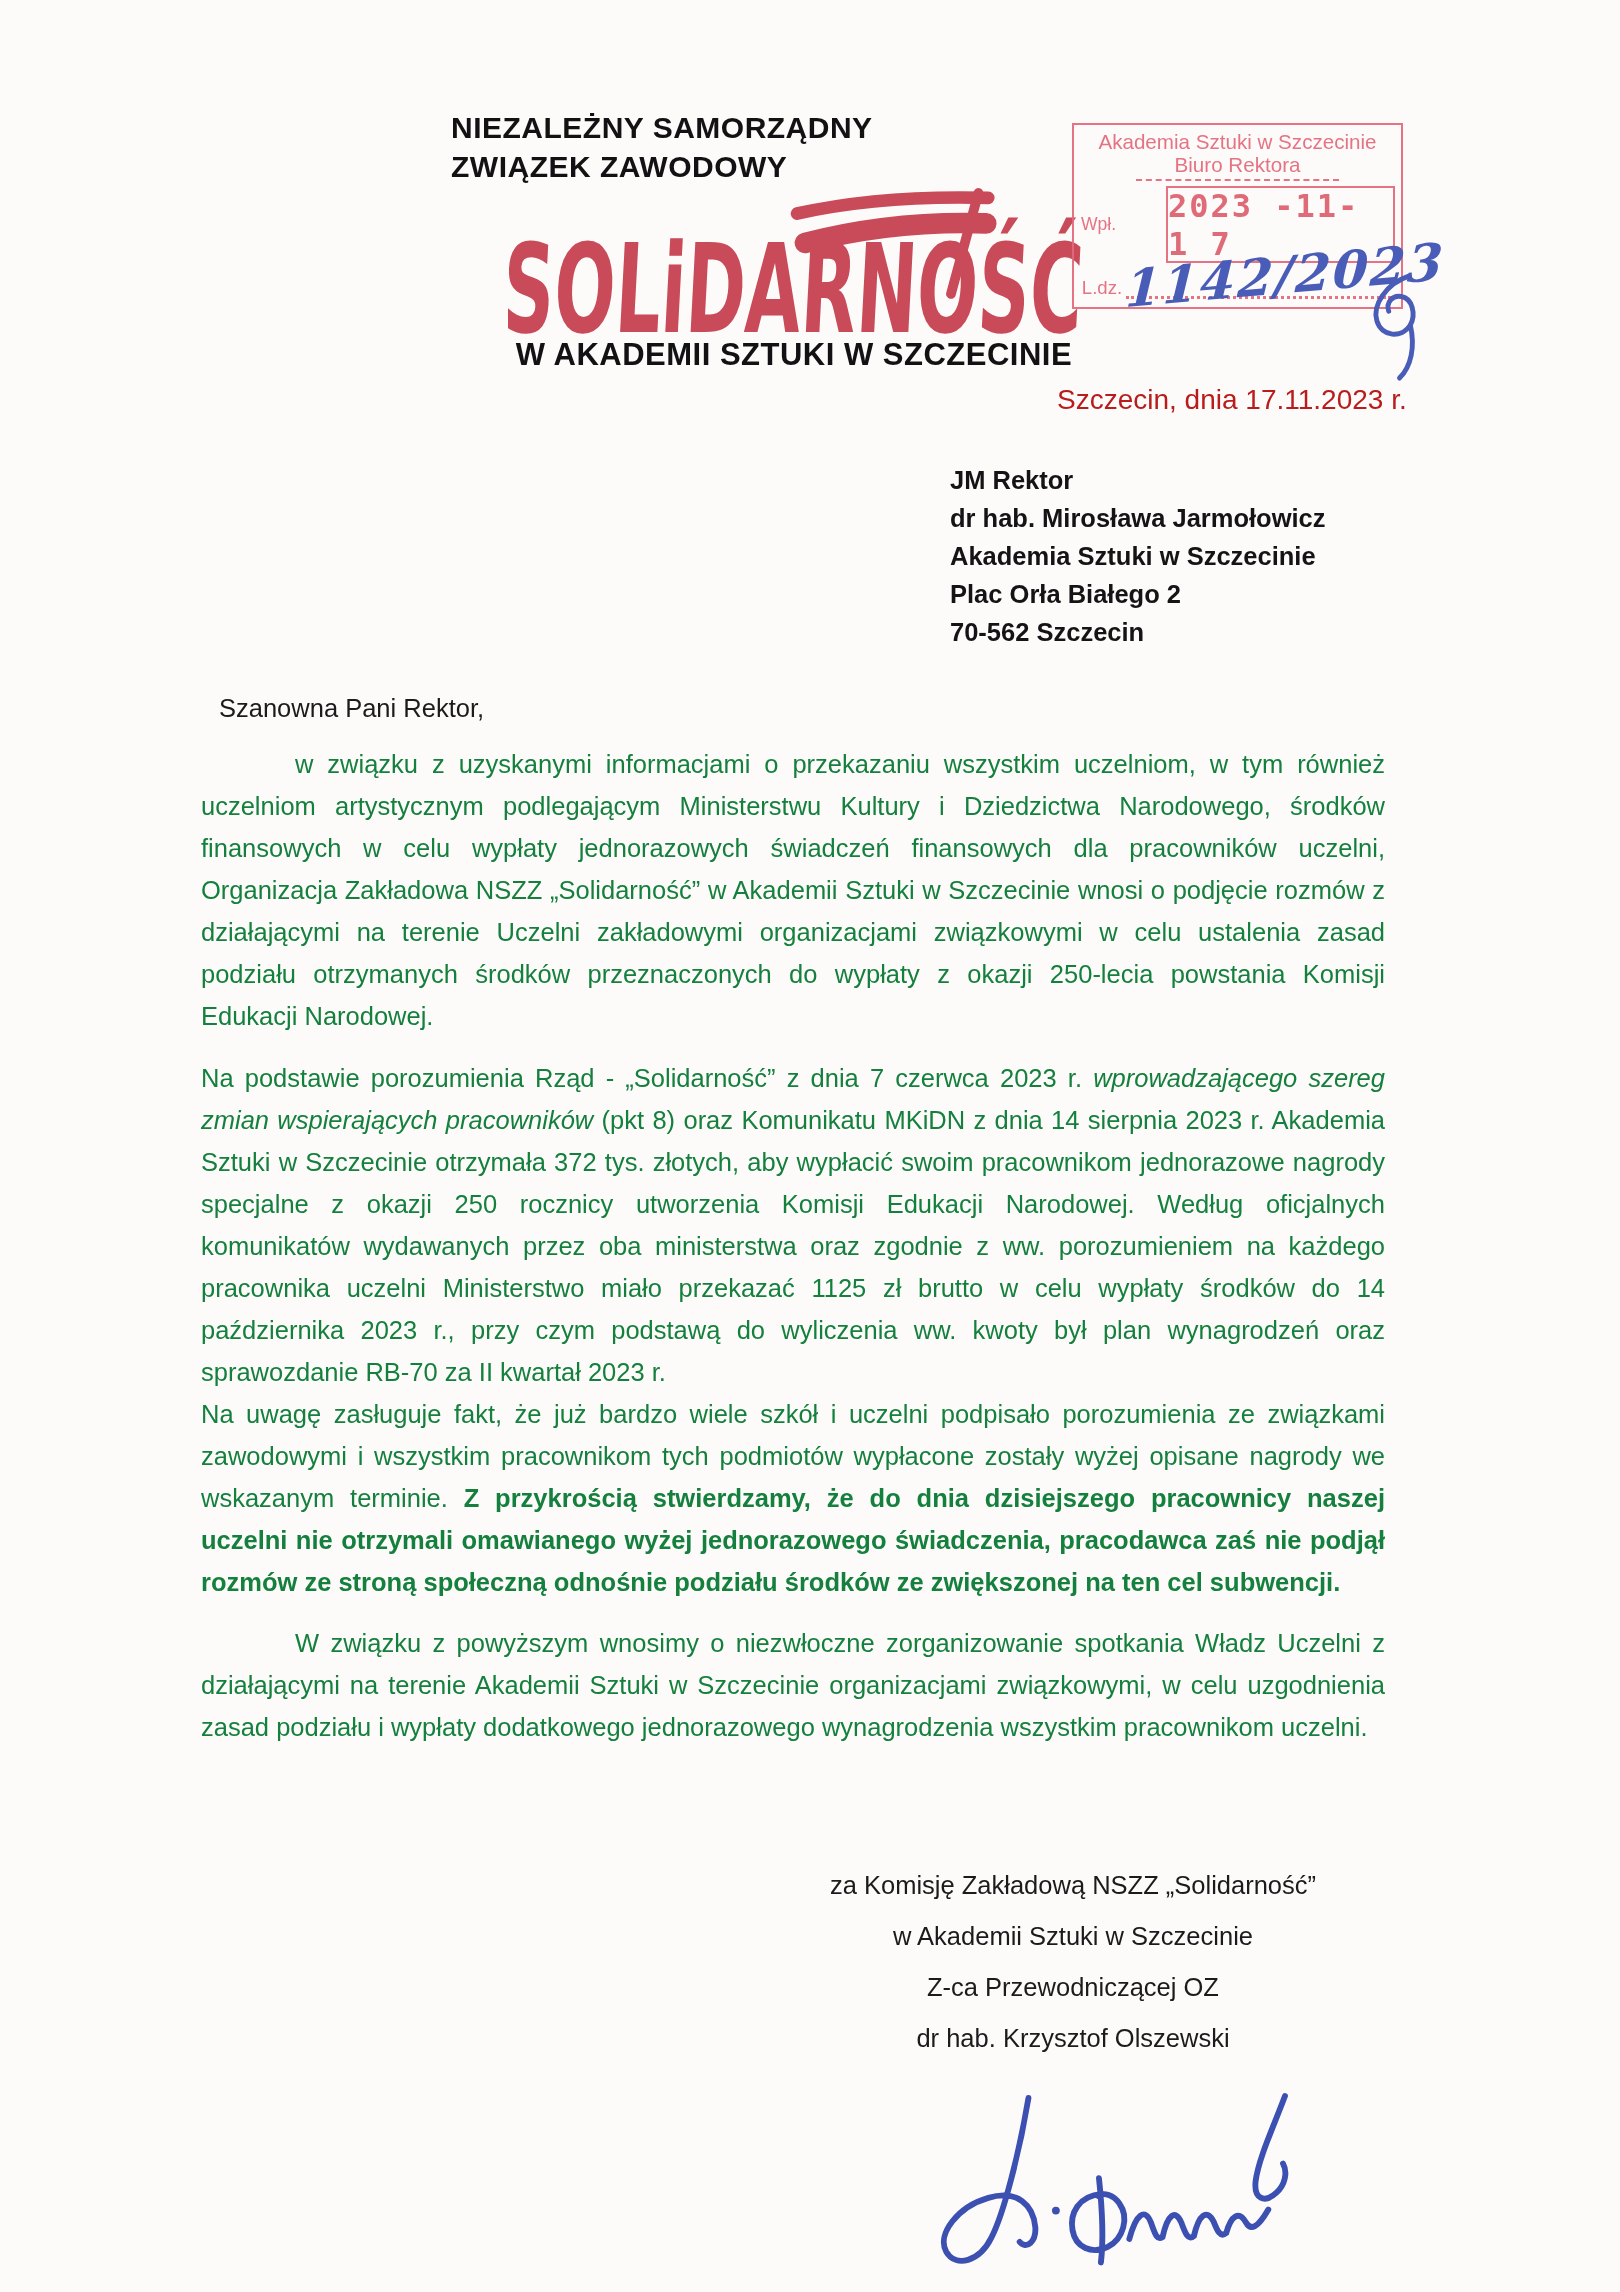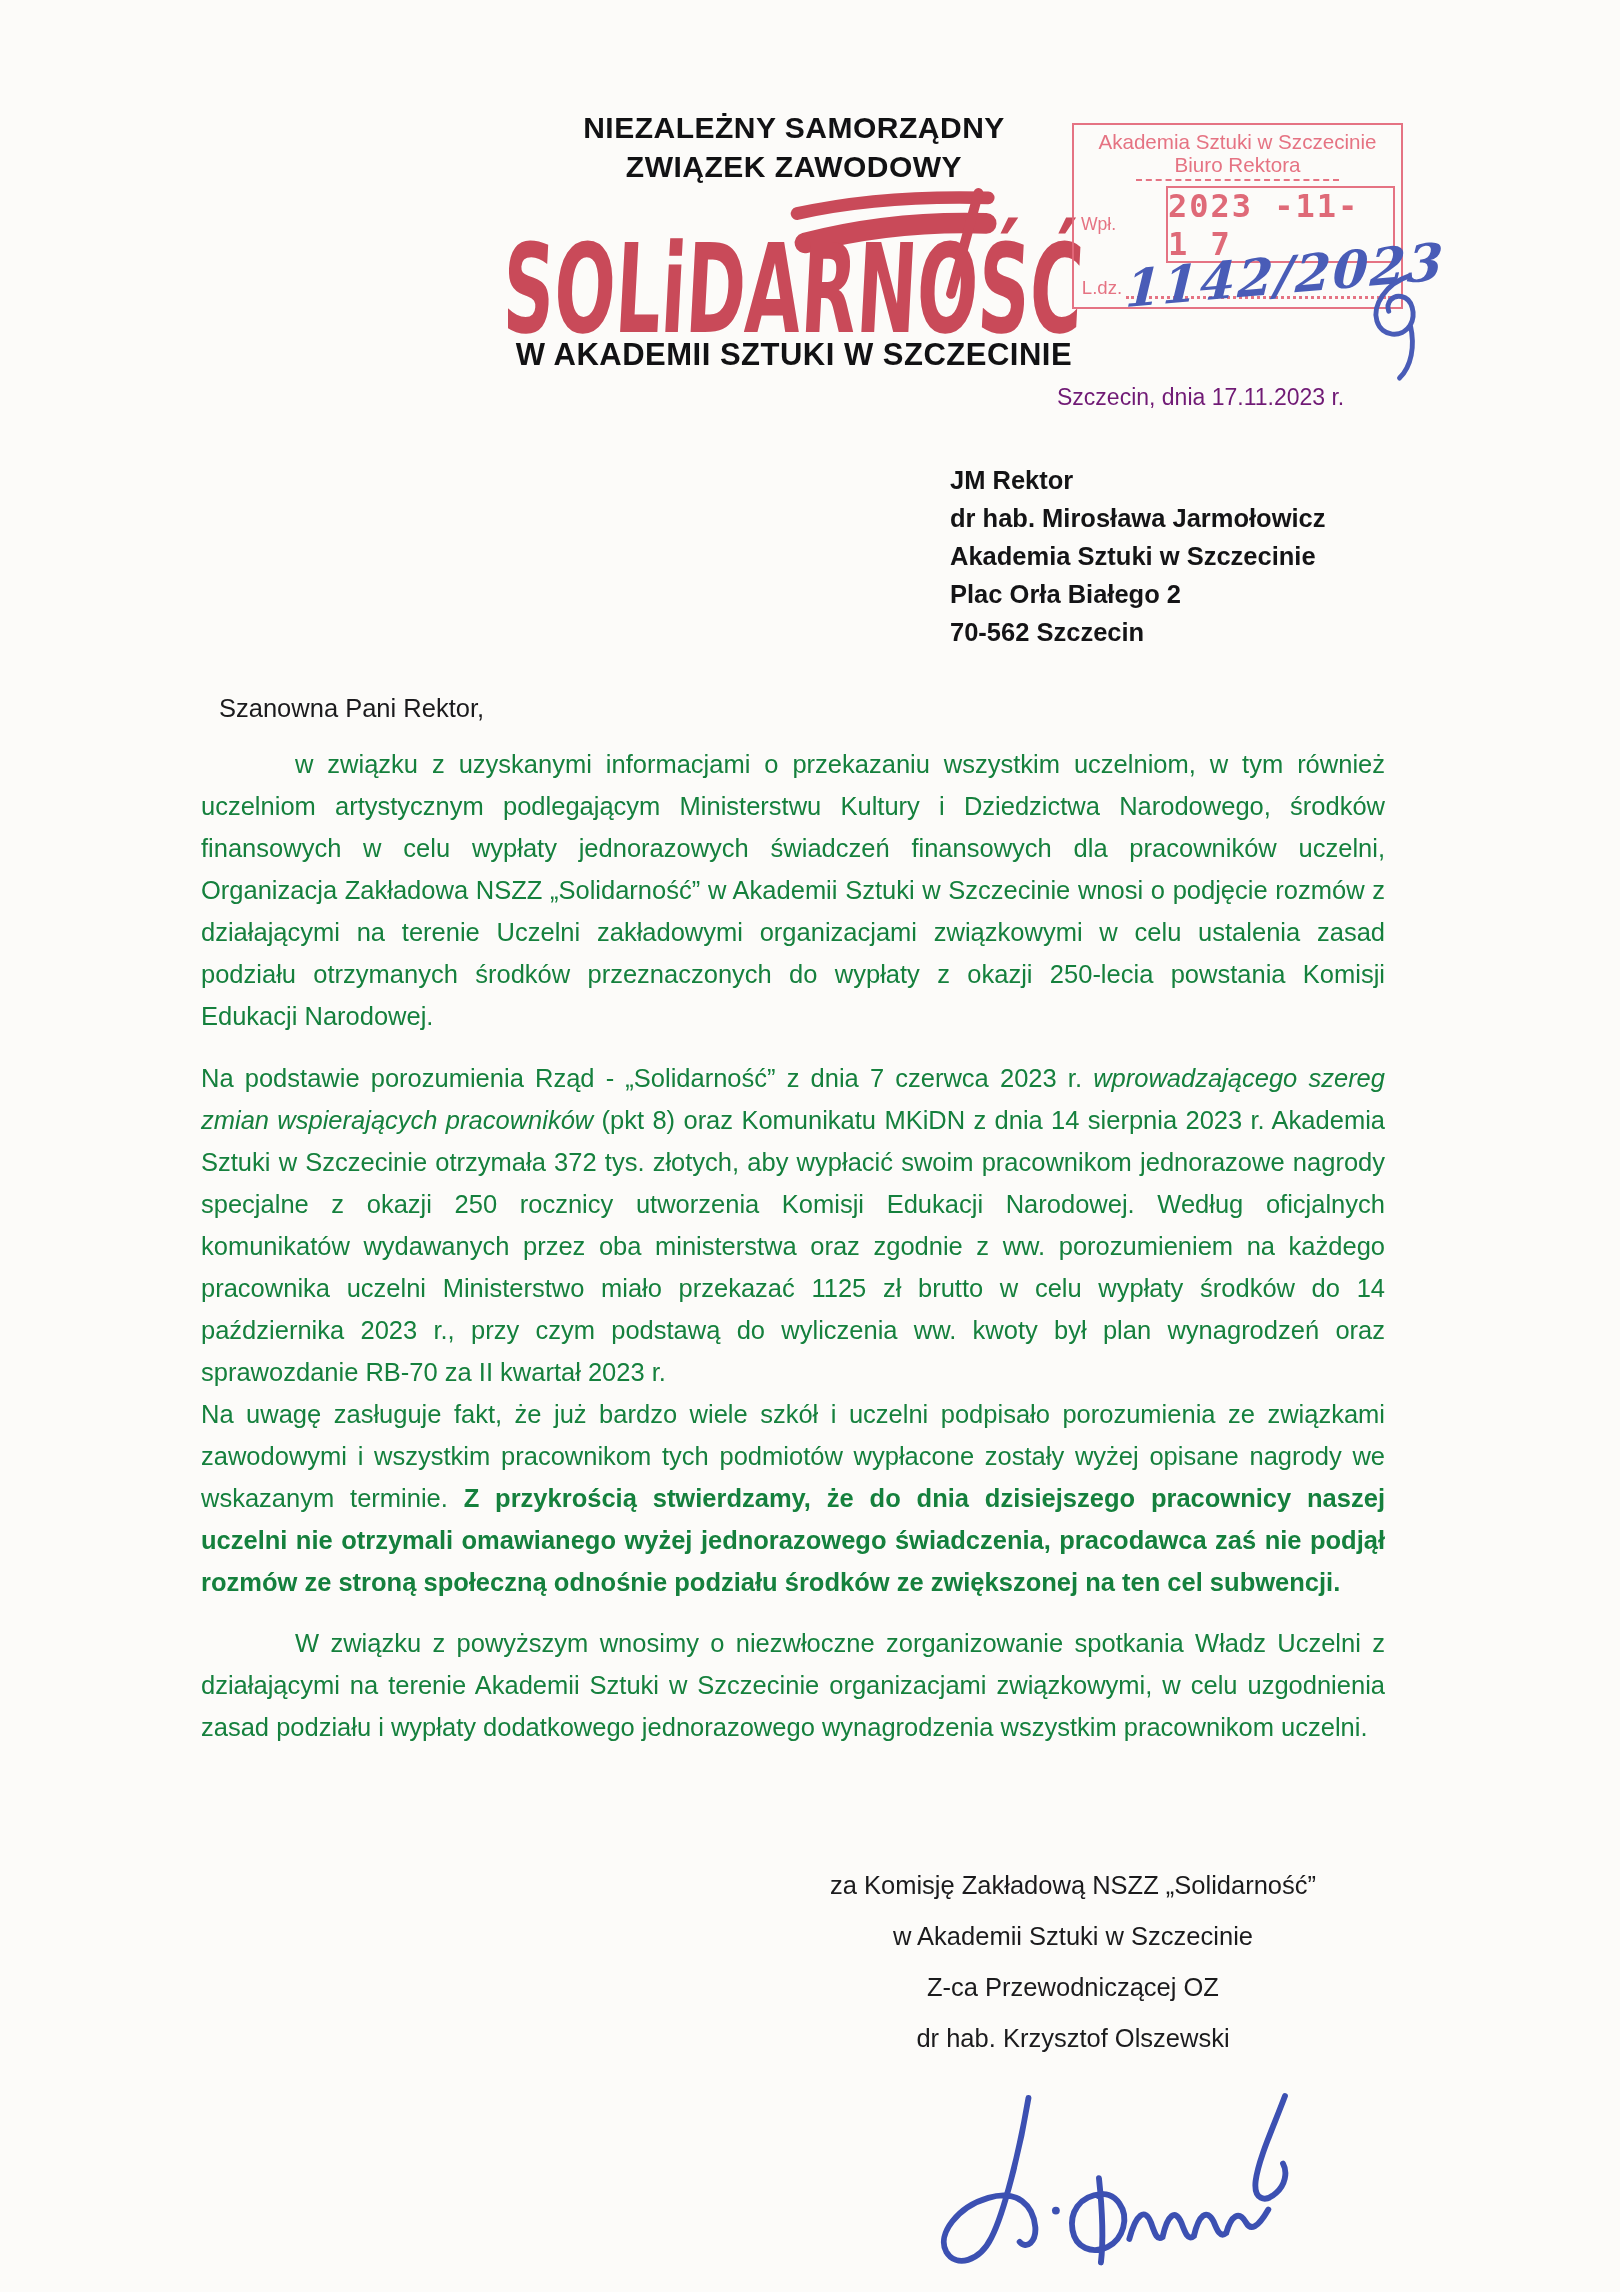--- a/index.html
+++ b/index.html
@@ -6,21 +6,21 @@
   .page{
     position:relative;
     width:1620px;height:2293px;
     margin:0 auto;
     background:var(--paper,#fcfbf9);
     font-family:"Liberation Sans", sans-serif;
     color:#1b1b1d;
     overflow:hidden;
   }
   
-  .org-names{position:absolute;left:451px;top:108px;width:686px;text-align:center;
+  .org-names{position:absolute;left:451px;top:108px;width:686px;text-align:left;
     font-weight:700;font-size:30px;line-height:39px;color:#121214;letter-spacing:0.5px;}
   .logo-wrap{position:absolute;left:508px;top:188px;width:588px;height:157px;}
   .org-sub{position:absolute;left:451px;top:337px;width:686px;text-align:center;
     font-weight:700;font-size:31px;color:#121214;letter-spacing:0.5px;}
   
   .stamp{position:absolute;left:1072px;top:123px;width:331px;height:186px;
     border:2.9px solid var(--stamp-pink,#e4697a);opacity:.93;
     color:var(--stamp-pink,#e4697a);box-sizing:border-box;}
   .stamp-line1{margin-top:4.9px;text-align:center;font-size:20.6px;line-height:23.5px;}
   .stamp-line2{text-align:center;font-size:20.6px;line-height:23.5px;
@@ -32,21 +32,21 @@
     font-family:"DejaVu Sans Mono", monospace;font-weight:700;font-size:32px;letter-spacing:2px;
     color:#dd5f6e;background:transparent;}
   .stamp-ldz{position:absolute;left:7.8px;right:9.8px;bottom:7.8px;display:flex;align-items:flex-end;font-size:18.6px;}
   .stamp-ldz-dots{flex:1;border-bottom:3.9px dotted var(--stamp-pink,#e4697a);margin-left:3.9px;height:1px;}
   .stamp-handwriting{position:absolute;left:51px;top:120px;
     font-family:"DejaVu Serif", serif;font-style:italic;font-size:51px;font-weight:700;
     color:var(--ink-blue,#3c50b2);transform:rotate(-5deg) skewX(-8deg);
     letter-spacing:2px;white-space:nowrap;}
   .stamp-paraph{position:absolute;left:290px;top:143px;width:73px;height:116px;overflow:visible;}
   
-  .dateline{position:absolute;left:1057px;top:384px;font-size:23px;color:#701a75;}
+  .dateline{position:absolute;left:1057px;top:384px;font-size:28px;color:#b91c1c;}
   .recipient{position:absolute;left:950px;top:461px;font-size:25.5px;font-weight:700;line-height:38px;color:#141416;}
   .salutation{position:absolute;left:219px;top:694px;font-size:25.5px;}
   
   .body-text{position:absolute;left:201px;top:743px;width:1184px;
     font-size:25.5px;line-height:42px;text-align:justify;color:#15803d;}
   .body-text p{margin:0;}
   .body-text p.gap{margin-top:19.6px;}
   .body-text p.indent{text-indent:94px;}
   .seg-b{font-weight:700;}
   .seg-i{font-style:italic;}

